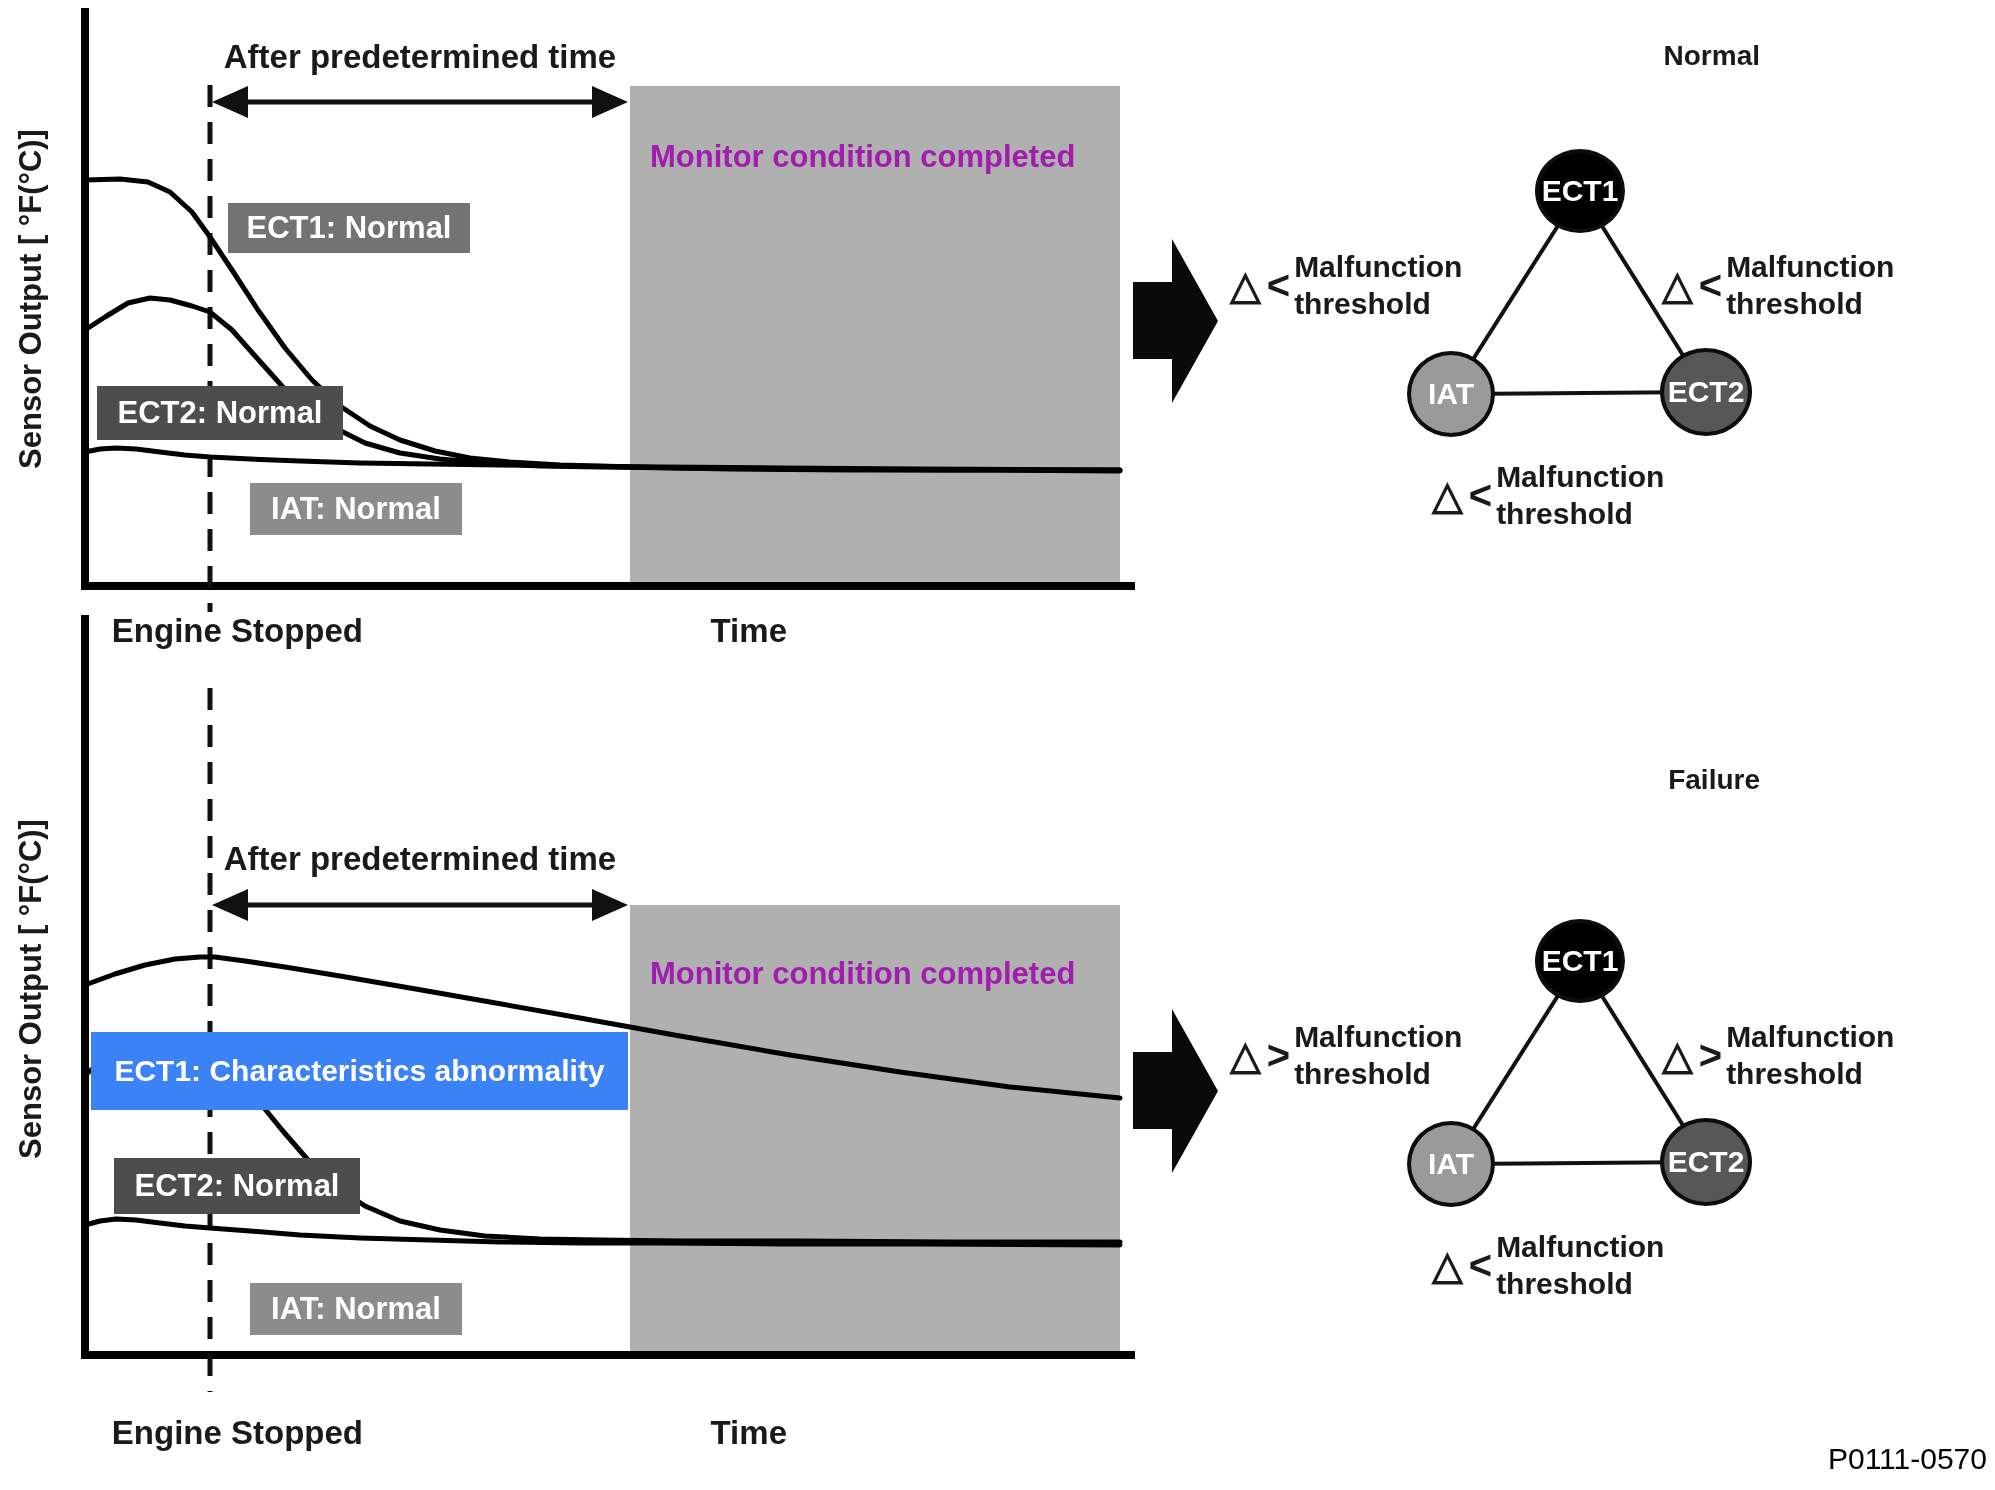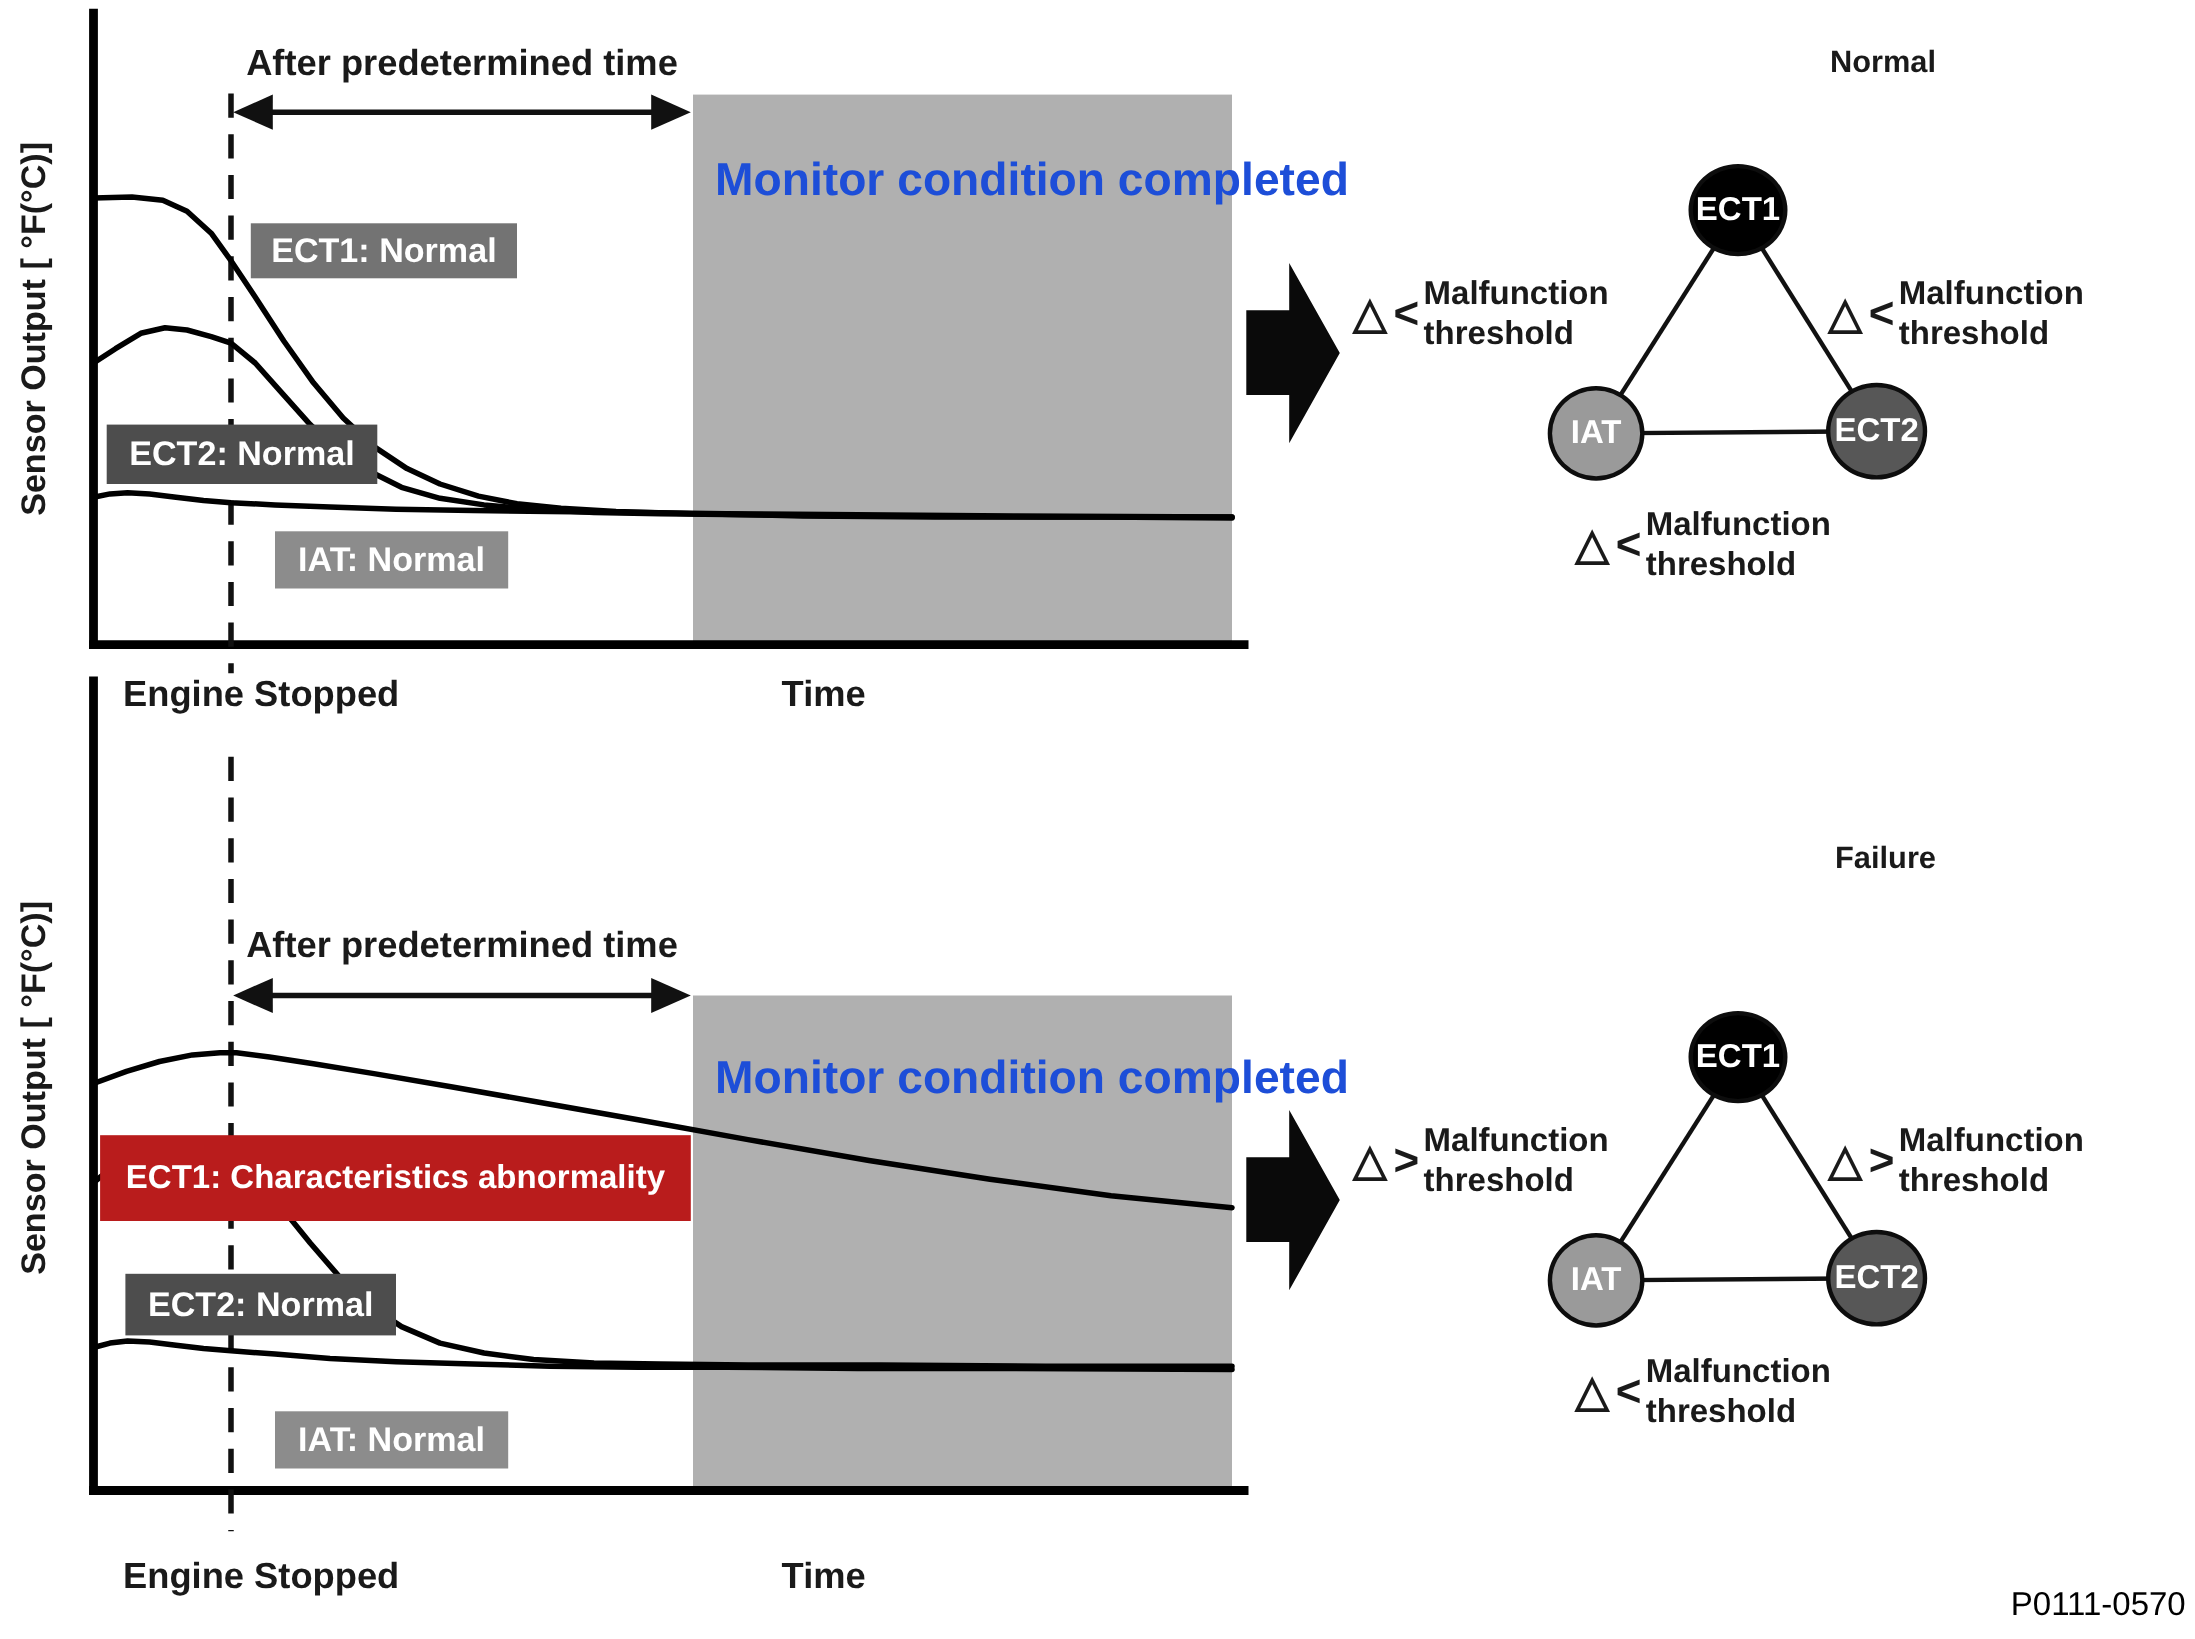--- a/index.html
+++ b/index.html
@@ -4,21 +4,21 @@
 <style>
   html,body { margin:0; padding:0; background:#ffffff; }
   .canvas {
     position:relative; width:1995px; height:1490px; background:#ffffff;
     font-family:"Liberation Sans", sans-serif; overflow:hidden;
   }
   .canvas svg { position:absolute; left:0; top:0; }
   .abs { position:absolute; }
   .b { font-weight:bold; color:#1a1a1a; }
   .after-label { width:500px; text-align:center; font-size:33px; }
-  .monitor-label { font-size:42px; color:#1d4ed8; }
+  .monitor-label { font-size:31px; color:#a21caf; }
   .series-label {
     color:#ffffff; font-weight:bold; font-size:31px;
     display:flex; align-items:center; justify-content:center; white-space:nowrap;
   }
   .xaxis-label { width:300px; text-align:right; font-size:33px; }
   .yaxis-label {
     width:420px; text-align:center; font-size:31px;
     transform:rotate(-90deg); white-space:nowrap;
   }
   .diagram-title { width:400px; text-align:right; font-size:28px; color:#1a1a1a; }
@@ -80,21 +80,21 @@
   <div class="abs monitor-label b" style="left:650px; top:139px;">Monitor condition completed</div>
   <div class="abs series-label" style="left: 228px; top: 203px; width: 242px; height: 50px; background-color: #737373;">ECT1: Normal</div>
   <div class="abs series-label" style="left: 97px; top: 386px; width: 246px; height: 54px; background-color: rgb(77, 77, 77);">ECT2: Normal</div>
   <div class="abs series-label" style="left: 250px; top: 483px; width: 212px; height: 52px; background-color: rgb(140, 140, 140);">IAT: Normal</div>
   <div class="abs xaxis-label b" style="left:63px; top:612px;">Engine Stopped</div>
   <div class="abs xaxis-label b" style="left:487px; top:612px;">Time</div>
 
   <div class="abs yaxis-label b" style="left:-179px; top:971px;">Sensor Output [ °F(°C)]</div>
   <div class="abs after-label b" style="left:170px; top:840px;">After predetermined time</div>
   <div class="abs monitor-label b" style="left:650px; top:956px;">Monitor condition completed</div>
-  <div class="abs series-label" style="left: 91px; top: 1032px; width: 537px; height: 78px; font-size: 30px; background-color: #b91c1c;">ECT1: Characteristics abnormality</div>
+  <div class="abs series-label" style="left: 91px; top: 1032px; width: 537px; height: 78px; font-size: 30px; background-color: #3b82f6;">ECT1: Characteristics abnormality</div>
   <div class="abs series-label" style="left: 114px; top: 1158px; width: 246px; height: 56px; background-color: rgb(77, 77, 77);">ECT2: Normal</div>
   <div class="abs series-label" style="left: 250px; top: 1283px; width: 212px; height: 52px; background-color: rgb(140, 140, 140);">IAT: Normal</div>
   <div class="abs xaxis-label b" style="left:63px; top:1414px;">Engine Stopped</div>
   <div class="abs xaxis-label b" style="left:487px; top:1414px;">Time</div>
 
   <div class="abs diagram-title b" style="left:1360px; top:40px;">Normal</div>
   <div class="node" style="left: 1535px; top: 149px; width: 90px; height: 84px; background-color: rgb(0, 0, 0);">ECT1</div>
   <div class="node" style="left: 1407px; top: 351px; width: 88px; height: 86px; background-color: rgb(154, 154, 154);">IAT</div>
   <div class="node" style="left: 1660px; top: 348px; width: 92px; height: 88px; background-color: rgb(87, 87, 87);">ECT2</div>
 

